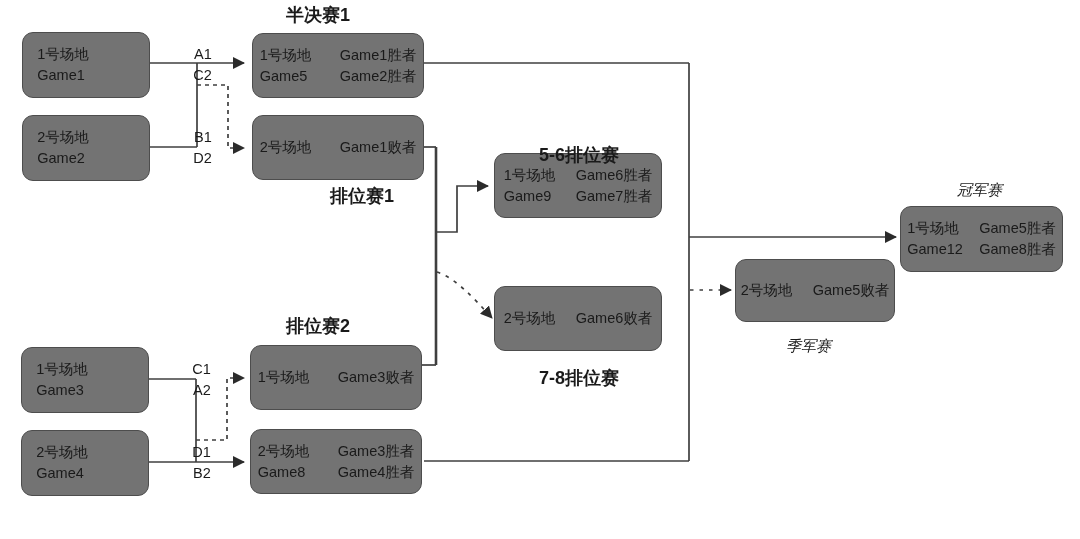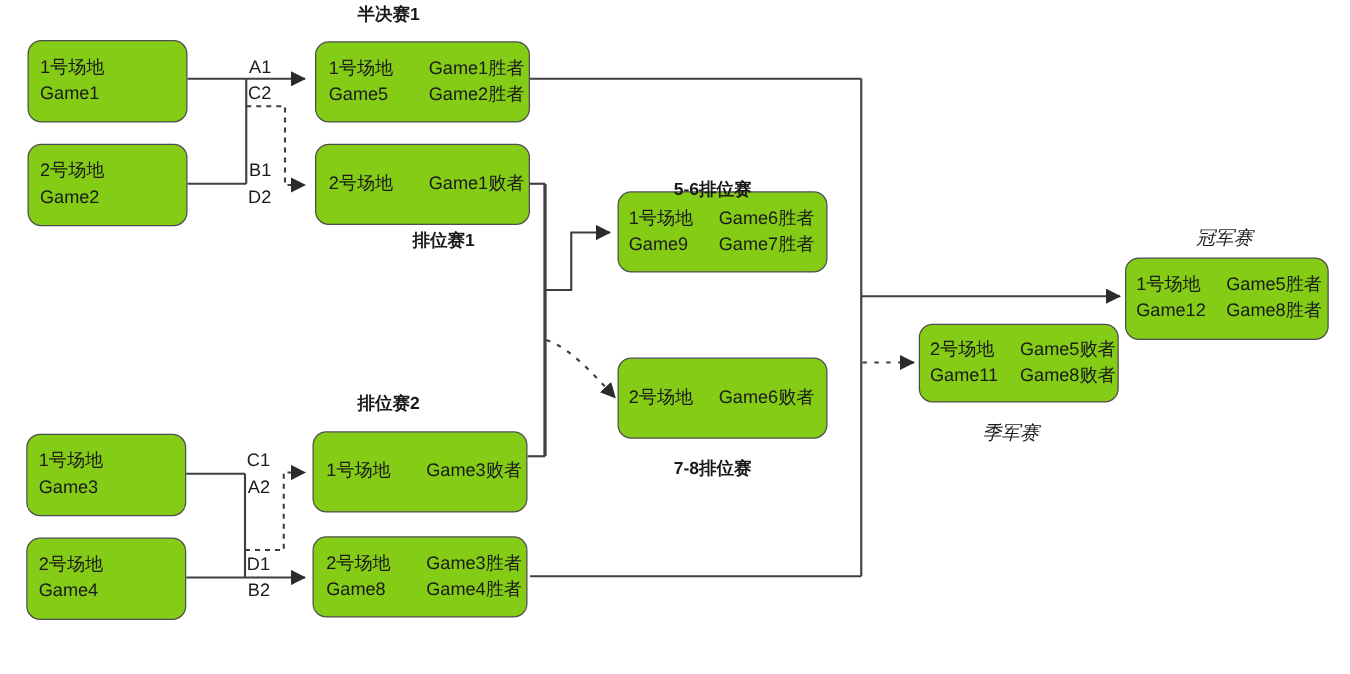--- a/index.html
+++ b/index.html
@@ -24,28 +24,29 @@
     top: 0;
     width: 1080px;
     height: 539px;
     pointer-events: none;
   }
   .node {
     position: absolute;
     box-sizing: border-box;
     border: 1.6px solid #4d4d4d;
     border-radius: 11px;
-    background: #84cc16;
+    background: #737373;
     display: flex;
     flex-direction: column;
     justify-content: center;
     color: #1a1a1a;
     font-size: 14.5px;
     line-height: 1.42;
     z-index: 2;
+    align-items: center;
   }
   .node .row {
     display: flex;
     white-space: nowrap;
   }
   
   .node .c1 {
     display: inline-block;
     flex: 0 0 auto;
   }
@@ -70,21 +71,21 @@
 
   .compact .inner {
     padding-left: 8px;
     padding-right: 8px;
   }
   .compact .c1 { width: 72px; }
   .compact .c2 { width: auto; }
 
   .caption {
     position: absolute;
-    font-size: 14px;
+    font-size: 18px;
     color: #1a1a1a;
     white-space: nowrap;
     z-index: 3;
   }
   .caption.bold { font-weight: bold; }
   .caption.plain { font-size: 15px; font-style: italic; }
 </style>
 </head>
 <body>
 
@@ -256,24 +257,20 @@
       </div>
     </div>
   </div>
 
   <div class="node compact" style="left:735px; top:259px; width:160px; height:63px;">
     <div class="inner">
       <div class="row">
         <span class="c1">2号场地</span>
         <span class="c2">Game5败者</span>
       </div>
-      <div class="row">
-        <span class="c1">Game11</span>
-        <span class="c2">Game8败者</span>
-      </div>
     </div>
   </div>
 
   <div class="node compact" style="left:900px; top:206px; width:163px; height:66px;">
     <div class="inner">
       <div class="row">
         <span class="c1">1号场地</span>
         <span class="c2">Game5胜者</span>
       </div>
       <div class="row">

